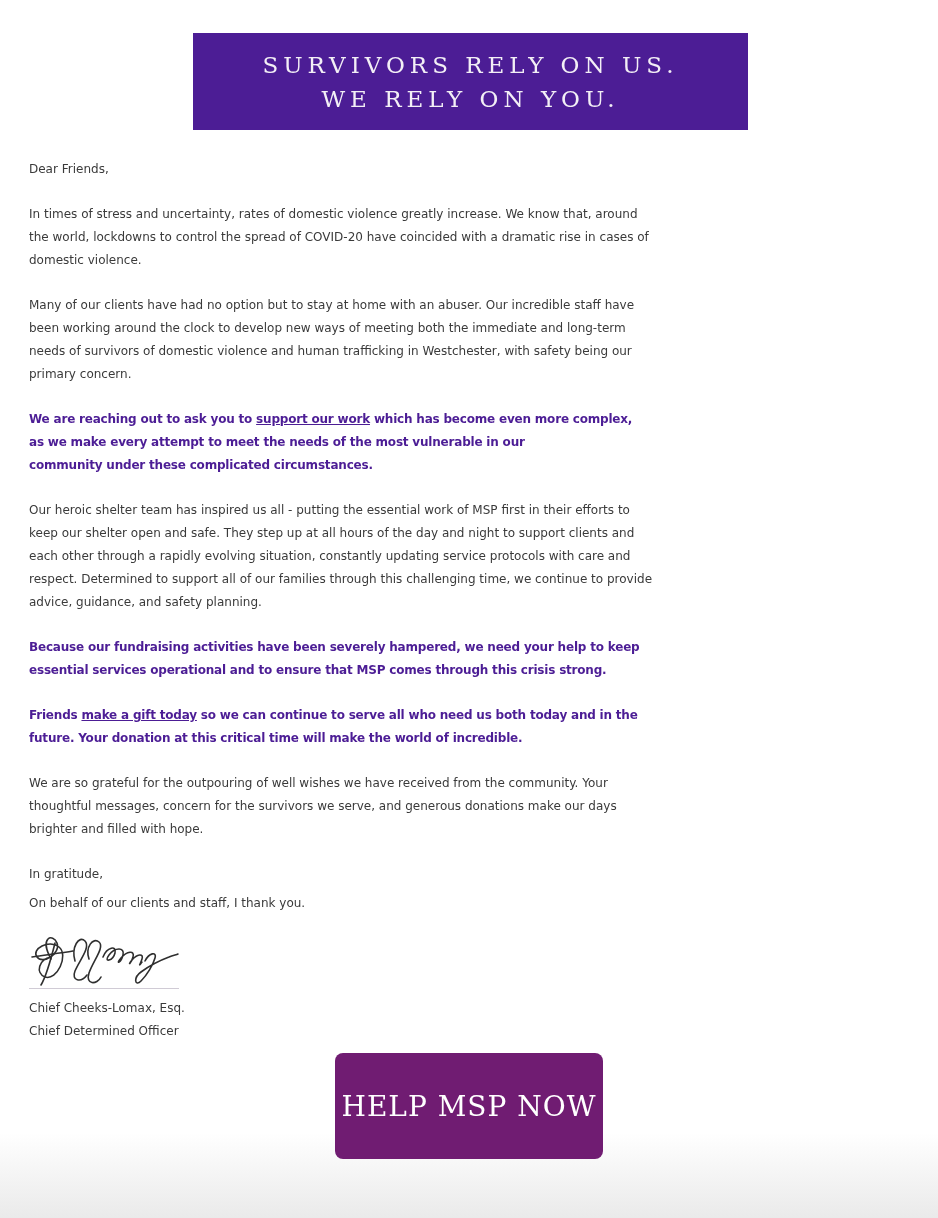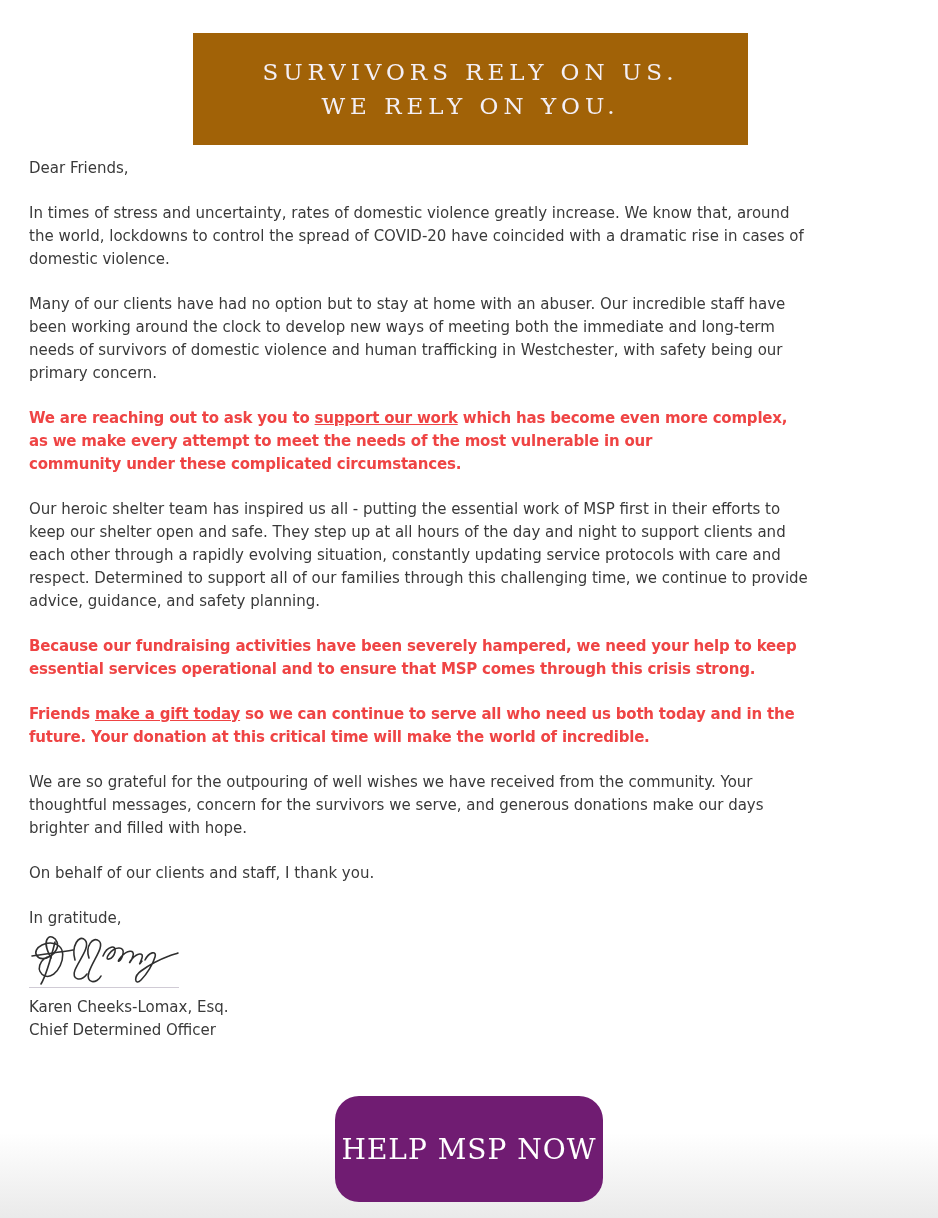--- a/index.html
+++ b/index.html
@@ -7,43 +7,43 @@
   body {
     width: 938px;
     height: 1218px;
     font-family: "DejaVu Sans", "Liberation Sans", sans-serif;
     background: linear-gradient(180deg, #ffffff 0%, #ffffff 93%, #eaeaea 100%);
     overflow: hidden;
   }
   .banner {
     margin: 33px 0 0 193px;
     width: 555px;
-    height: 112px;
-    background: #a16207;
+    height: 97px;
+    background: #4c1d95;
     color: #f3eff6;
     display: flex;
     flex-direction: column;
     align-items: center;
     justify-content: center;
     font-family: "DejaVu Serif", "Liberation Serif", serif;
     font-size: 23px;
     line-height: 34px;
     letter-spacing: 5px;
     text-align: center;
   }
   .letter {
-    padding: 12px 30px 0 29px;
+    padding: 28px 30px 0 29px;
     color: #3a3a3a;
-    font-size: 15px;
+    font-size: 12px;
     line-height: 23px;
   }
   .letter p { white-space: pre-line; margin: 0 0 22px 0; }
   .letter p.bold {
     font-weight: bold;
-    color: #ef4444;
+    color: #4c1d95;
     letter-spacing: -0.2px;
   }
   .inline-link {
     color: inherit;
     font-weight: inherit;
     text-decoration: underline;
     cursor: pointer;
   }
   .signature-box {
     width: 150px;
@@ -53,28 +53,27 @@
   }
   .sig-line { white-space: pre-line; }
   .cta-wrap { text-align: center; margin-top: 10px; }
   .cta-button {
     display: inline-flex;
     align-items: center;
     justify-content: center;
     width: 268px;
     height: 106px;
     background: #701c72;
-    border-radius: 24px;
+    border-radius: 8px;
     color: #ffffff;
     font-family: "DejaVu Serif", "Liberation Serif", serif;
     font-size: 28px;
     letter-spacing: 1px;
     text-decoration: none;
     cursor: pointer;
-    margin-top: 44px;
   }
 </style>
 </head>
 <body>
 
 <div class="page">
 
   <div class="banner">
     <div>SURVIVORS RELY ON US.</div>
     <div>WE RELY ON YOU.</div>
@@ -105,39 +104,39 @@
     <p class="bold">Because our fundraising activities have been severely hampered, we need your help to keep
 essential services operational and to ensure that MSP comes through this crisis strong.</p>
 
     <p class="bold"><span>Friends </span><a class="inline-link">make a gift today</a><span> so we can continue to serve all who need us both today and in the
 future. Your donation at this critical time will make the world of incredible.</span></p>
 
     <p>We are so grateful for the outpouring of well wishes we have received from the community. Your
 thoughtful messages, concern for the survivors we serve, and generous donations make our days
 brighter and filled with hope.</p>
 
+    <p style="margin-bottom:6px;">In gratitude,</p>
+
     <p>On behalf of our clients and staff, I thank you.</p>
-
-    <p style="margin-bottom:6px;">In gratitude,</p>
 
     <div class="signature-box">
       <svg width="150" height="58" viewBox="0 0 150 58" fill="none" xmlns="http://www.w3.org/2000/svg">
         <g stroke="#2f2f2f" stroke-width="1.6" stroke-linecap="round" fill="none">
           <path d="M22,28 C10,6 24,2 28,12 C32,22 14,34 8,26 C2,18 20,8 30,16 C40,24 28,50 16,46 C6,42 10,28 22,26"></path>
           <path d="M26,12 C22,28 18,44 12,54"></path>
           <path d="M3,26 C16,24 32,22 44,20"></path>
           <path d="M46,30 C42,16 50,4 56,10 C62,16 50,30 46,40 C42,50 52,52 58,44"></path>
           <path d="M60,28 C56,16 64,6 70,11 C76,16 64,30 60,42 C56,54 68,54 72,46"></path>
           <path d="M74,26 C78,16 88,14 86,22 C84,30 74,32 80,24 C86,16 96,16 94,24 C92,32 86,34 92,27 C98,20 106,19 104,26 C102,33 98,35 103,29 C108,23 115,22 113,28 C111,34 109,36 113,31"></path>
           <path d="M116,30 C120,22 128,20 126,27 C124,34 118,44 112,50 C106,56 104,47 112,41 C120,35 132,29 140,26 C144,24 147,24 149,23"></path>
         </g>
       </svg>
     </div>
 
-    <div class="sig-line">Karen Cheeks-Lomax, Esq.</div>
+    <div class="sig-line">Chief Cheeks-Lomax, Esq.</div>
     <div class="sig-line">Chief Determined Officer</div>
   </div>
 
   <div class="cta-wrap">
     <a class="cta-button">HELP MSP NOW</a>
   </div>
 
 </div>
 
 </body></html>

